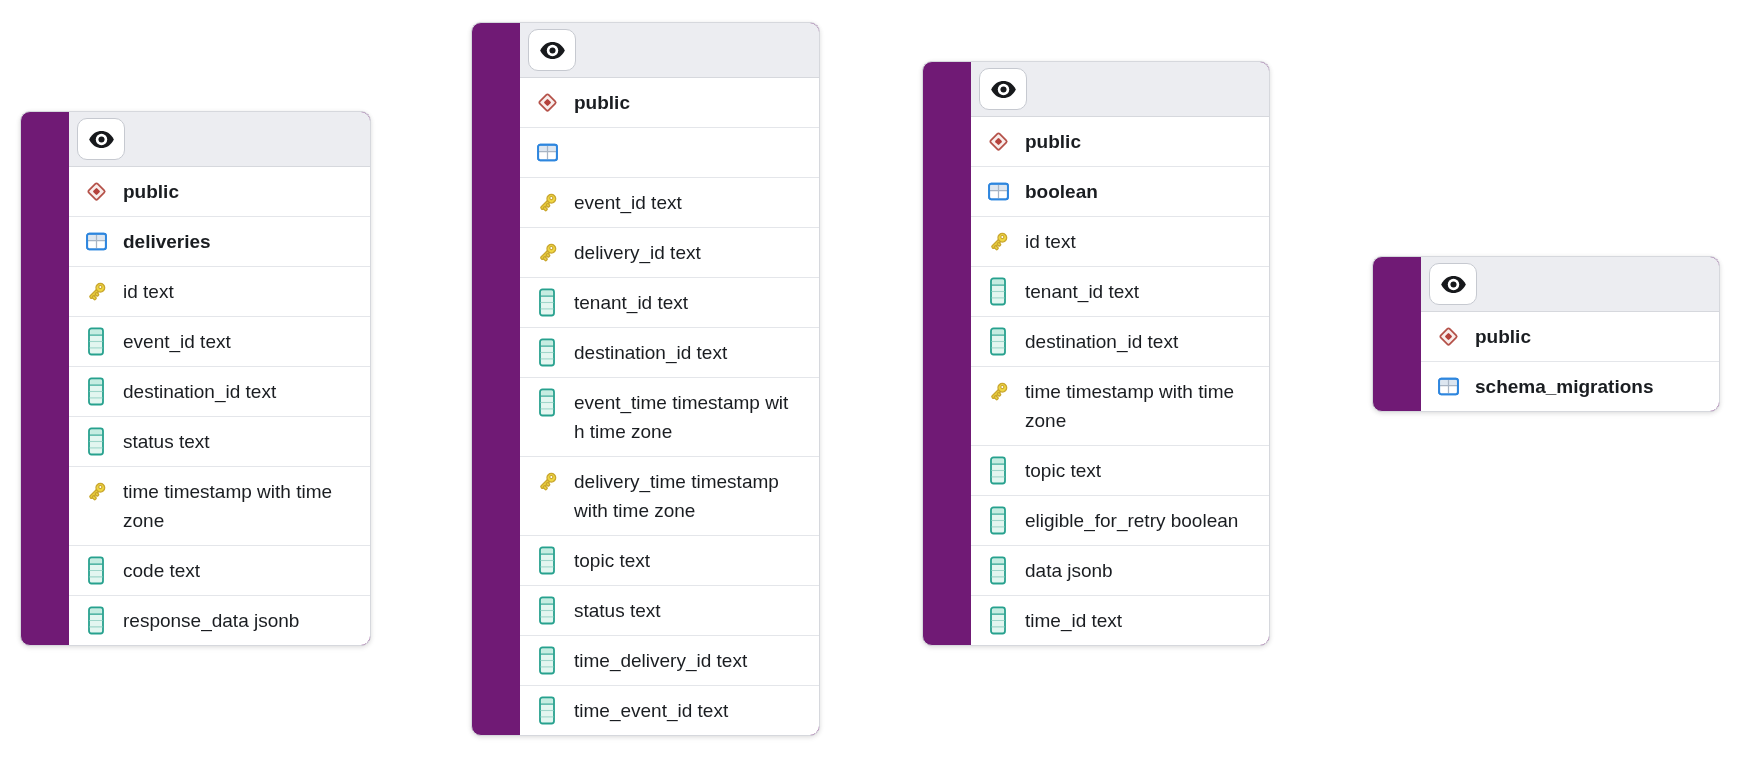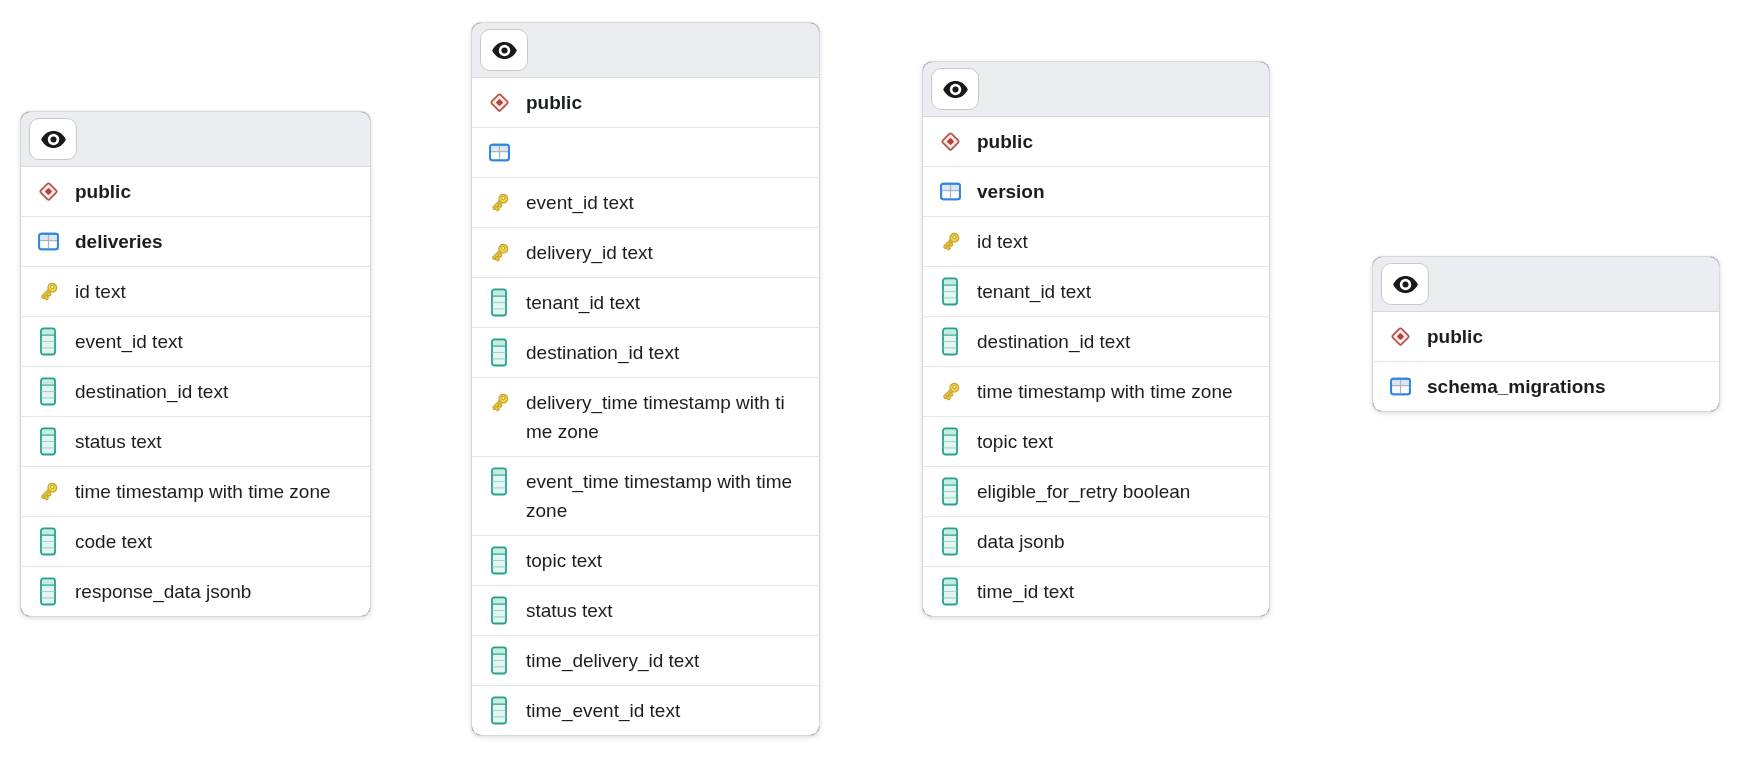--- a/index.html
+++ b/index.html
@@ -20,20 +20,21 @@
     inset: 0;
   }
   .card {
     position: absolute;
     background: #701a75;
     border: 1px solid var(--card-border, #d6d8dd);
     border-radius: 10px;
     box-shadow: 0 1px 4px rgba(0,0,0,0.10), 0 2px 6px rgba(0,0,0,0.05);
     overflow: hidden;
     box-sizing: border-box;
+    padding-left: 48px;
   }
   .card-header {
     background: var(--header-bg, #ecedf1);
     height: 55px;
     border-bottom: 1px solid var(--card-border, #d6d8dd);
     display: flex;
     align-items: center;
     padding: 0 8px;
     box-sizing: border-box;
   }
@@ -288,44 +289,44 @@
     <line x1="1.5" y1="7.6" x2="14.5" y2="7.6" stroke="#27a18e" stroke-width="1.1"></line>
     <line x1="1.5" y1="14" x2="14.5" y2="14" stroke="#9fd6ca" stroke-width="1.1"></line>
     <line x1="1.5" y1="20.4" x2="14.5" y2="20.4" stroke="#9fd6ca" stroke-width="1.1"></line>
   </svg>
 </span>
     <span class="label">destination_id text</span>
   </div>
 
   <div class="row col-row">
     <span class="icon-cell">
+  <svg width="16" height="29" viewBox="0 0 16 28">
+    <rect x="1" y="1" width="14" height="26" rx="2.5" fill="#e3f6f0" stroke="#27a18e" stroke-width="1.8"></rect>
+    <rect x="2.2" y="2.2" width="11.6" height="5" fill="#c5ece1"></rect>
+    <line x1="1.5" y1="7.6" x2="14.5" y2="7.6" stroke="#27a18e" stroke-width="1.1"></line>
+    <line x1="1.5" y1="14" x2="14.5" y2="14" stroke="#9fd6ca" stroke-width="1.1"></line>
+    <line x1="1.5" y1="20.4" x2="14.5" y2="20.4" stroke="#9fd6ca" stroke-width="1.1"></line>
+  </svg>
+</span>
+    <span class="label">event_time timestamp with time zone</span>
+  </div>
+
+  <div class="row col-row">
+    <span class="icon-cell">
   <svg width="25" height="25" viewBox="0 0 24 24">
     <g transform="rotate(-45 12 12)">
       <rect x="3.6" y="10.7" width="13" height="2.8" rx="1.2" fill="#f0d741" stroke="#c9a62f" stroke-width="1.3"></rect>
       <rect x="5" y="12.6" width="2.5" height="4" rx="0.9" fill="#f0d741" stroke="#c9a62f" stroke-width="1.3"></rect>
       <rect x="9.2" y="12.6" width="2.5" height="3.2" rx="0.9" fill="#f0d741" stroke="#c9a62f" stroke-width="1.3"></rect>
       <circle cx="17.2" cy="12" r="4.1" fill="#f0d741" stroke="#c9a62f" stroke-width="1.4"></circle>
       <circle cx="17.7" cy="11.5" r="1.5" fill="#ffffff" stroke="#c9a62f" stroke-width="1.1"></circle>
     </g>
   </svg>
 </span>
     <span class="label">delivery_time timestamp with time zone</span>
-  </div>
-
-  <div class="row col-row">
-    <span class="icon-cell">
-  <svg width="16" height="29" viewBox="0 0 16 28">
-    <rect x="1" y="1" width="14" height="26" rx="2.5" fill="#e3f6f0" stroke="#27a18e" stroke-width="1.8"></rect>
-    <rect x="2.2" y="2.2" width="11.6" height="5" fill="#c5ece1"></rect>
-    <line x1="1.5" y1="7.6" x2="14.5" y2="7.6" stroke="#27a18e" stroke-width="1.1"></line>
-    <line x1="1.5" y1="14" x2="14.5" y2="14" stroke="#9fd6ca" stroke-width="1.1"></line>
-    <line x1="1.5" y1="20.4" x2="14.5" y2="20.4" stroke="#9fd6ca" stroke-width="1.1"></line>
-  </svg>
-</span>
-    <span class="label">event_time timestamp with time zone</span>
   </div>
 
   <div class="row col-row">
     <span class="icon-cell">
   <svg width="16" height="29" viewBox="0 0 16 28">
     <rect x="1" y="1" width="14" height="26" rx="2.5" fill="#e3f6f0" stroke="#27a18e" stroke-width="1.8"></rect>
     <rect x="2.2" y="2.2" width="11.6" height="5" fill="#c5ece1"></rect>
     <line x1="1.5" y1="7.6" x2="14.5" y2="7.6" stroke="#27a18e" stroke-width="1.1"></line>
     <line x1="1.5" y1="14" x2="14.5" y2="14" stroke="#9fd6ca" stroke-width="1.1"></line>
     <line x1="1.5" y1="20.4" x2="14.5" y2="20.4" stroke="#9fd6ca" stroke-width="1.1"></line>
@@ -397,21 +398,21 @@
     <div class="row table-row">
       <span class="icon-cell">
         <svg width="25" height="25" viewBox="0 0 24 24">
           <rect x="3" y="4.5" width="18" height="15" rx="2" fill="#ffffff" stroke="#2e86de" stroke-width="1.8"></rect>
           <path d="M4 5.5 H20 V11 H4 Z" fill="#dde6f0"></path>
           <line x1="3.5" y1="11.2" x2="20.5" y2="11.2" stroke="#a9b5c4" stroke-width="1.2"></line>
           <line x1="12" y1="5" x2="12" y2="19" stroke="#a9b5c4" stroke-width="1.2"></line>
           <rect x="3" y="4.5" width="18" height="15" rx="2" fill="none" stroke="#2e86de" stroke-width="1.8"></rect>
         </svg>
       </span>
-      <span class="label bold">version</span>
+      <span class="label bold">boolean</span>
     </div>
     <div class="rows">
   <div class="row col-row">
     <span class="icon-cell">
   <svg width="25" height="25" viewBox="0 0 24 24">
     <g transform="rotate(-45 12 12)">
       <rect x="3.6" y="10.7" width="13" height="2.8" rx="1.2" fill="#f0d741" stroke="#c9a62f" stroke-width="1.3"></rect>
       <rect x="5" y="12.6" width="2.5" height="4" rx="0.9" fill="#f0d741" stroke="#c9a62f" stroke-width="1.3"></rect>
       <rect x="9.2" y="12.6" width="2.5" height="3.2" rx="0.9" fill="#f0d741" stroke="#c9a62f" stroke-width="1.3"></rect>
       <circle cx="17.2" cy="12" r="4.1" fill="#f0d741" stroke="#c9a62f" stroke-width="1.4"></circle>

